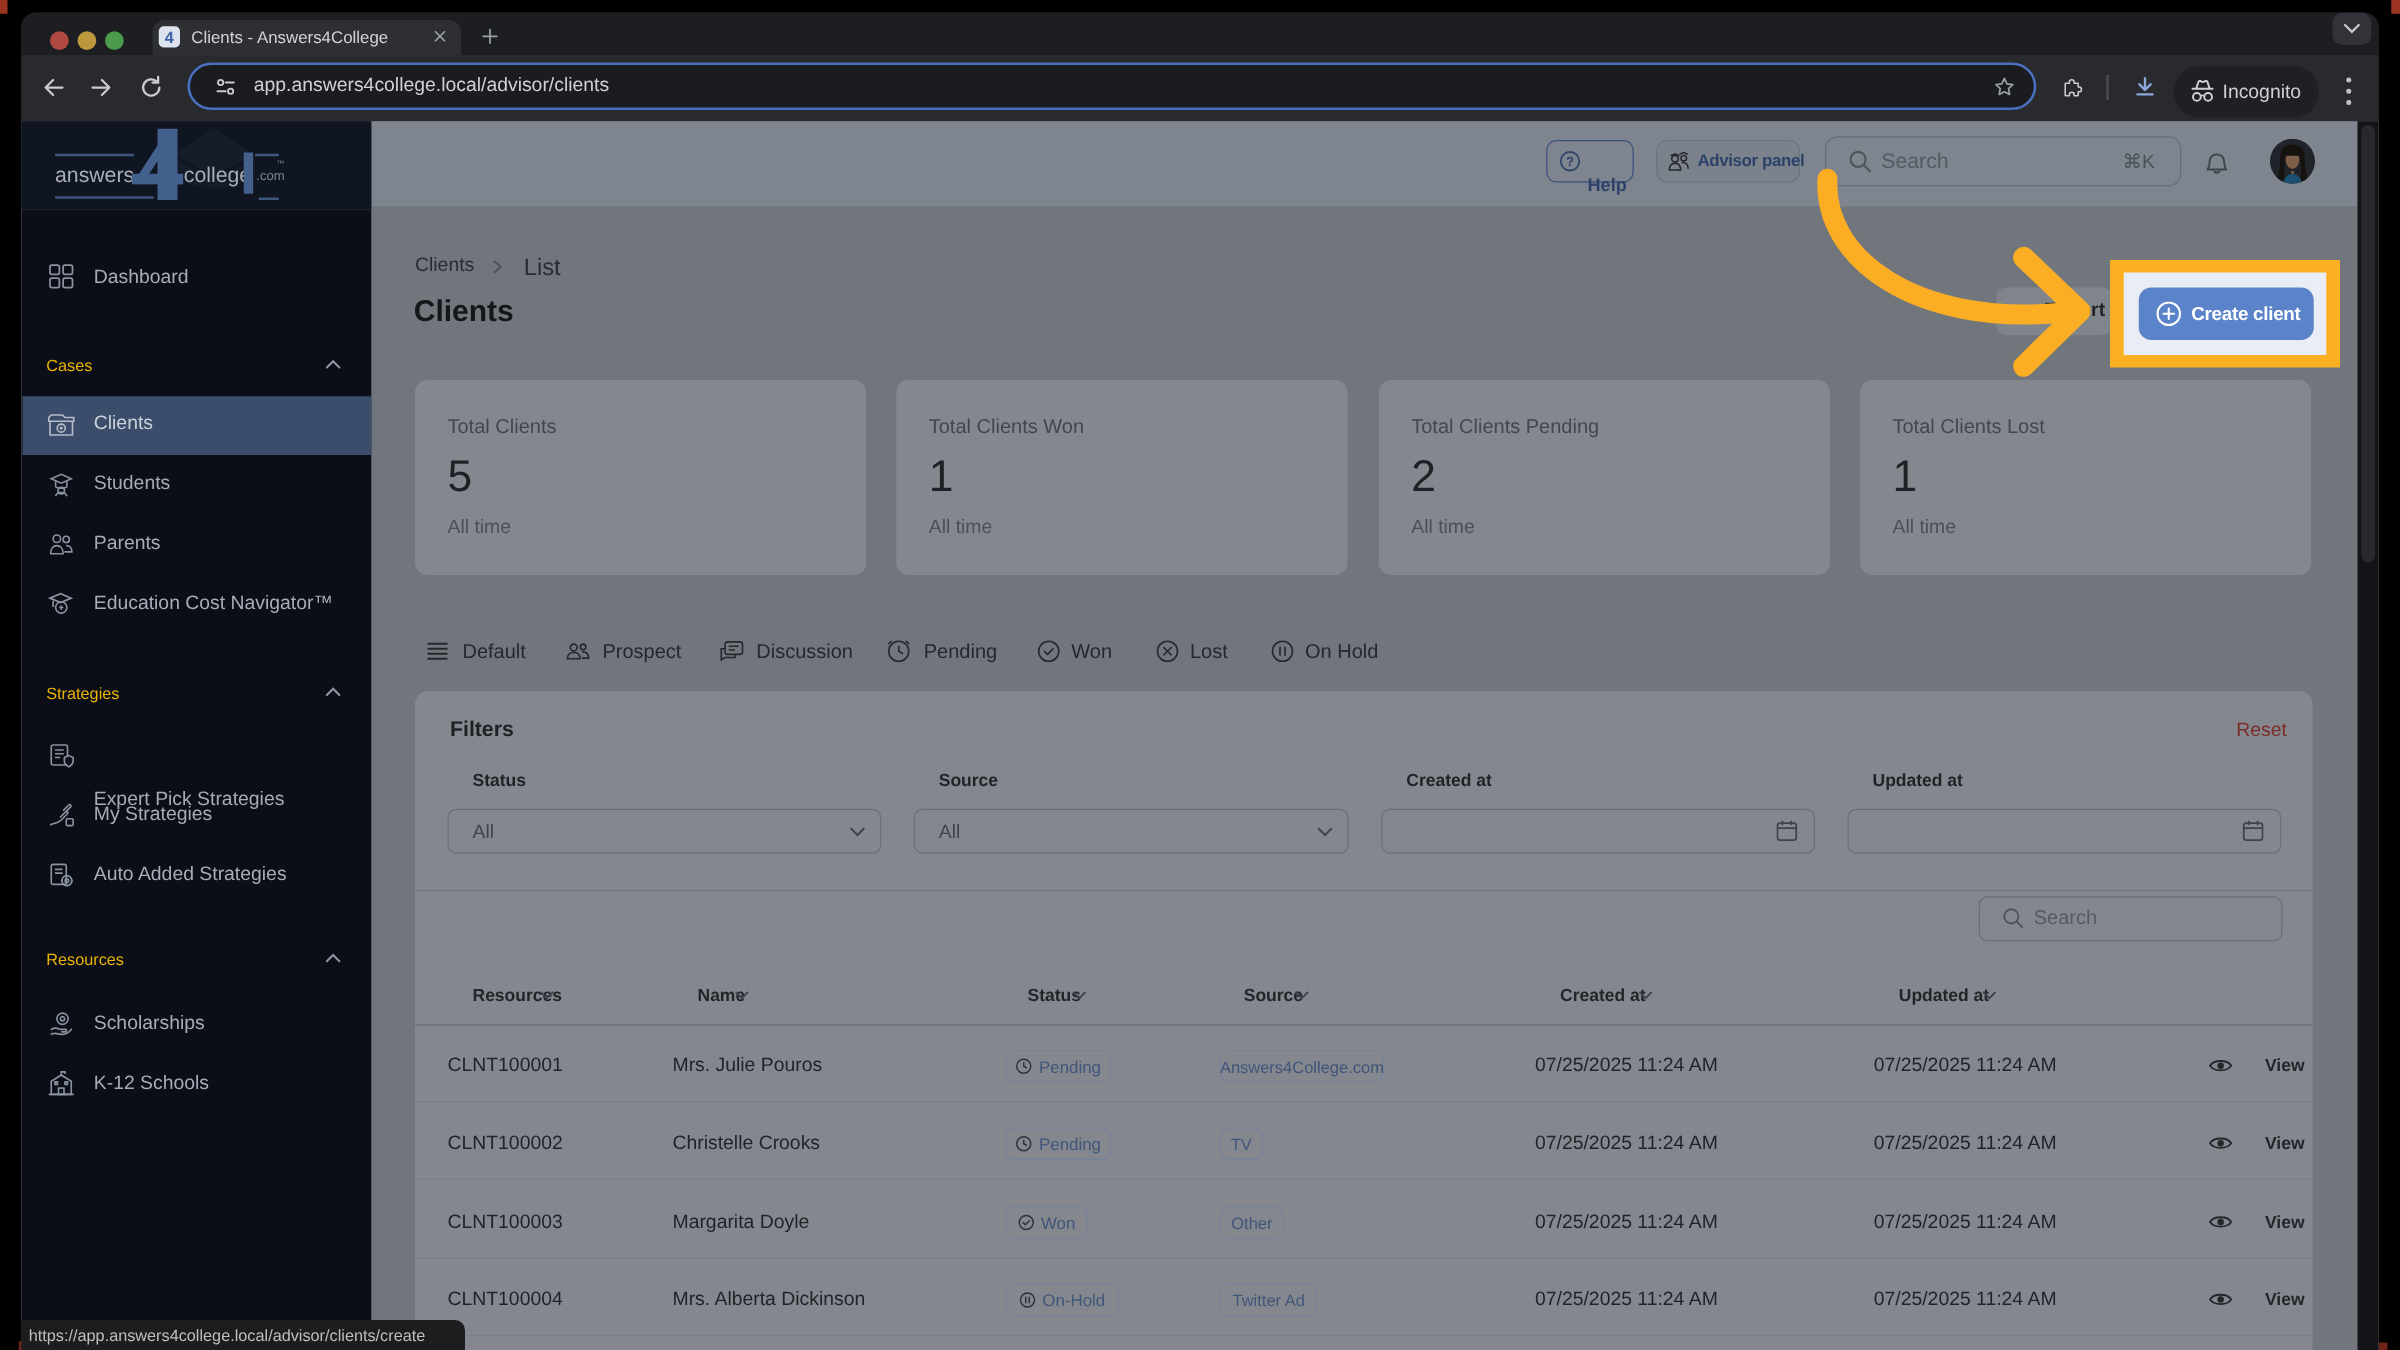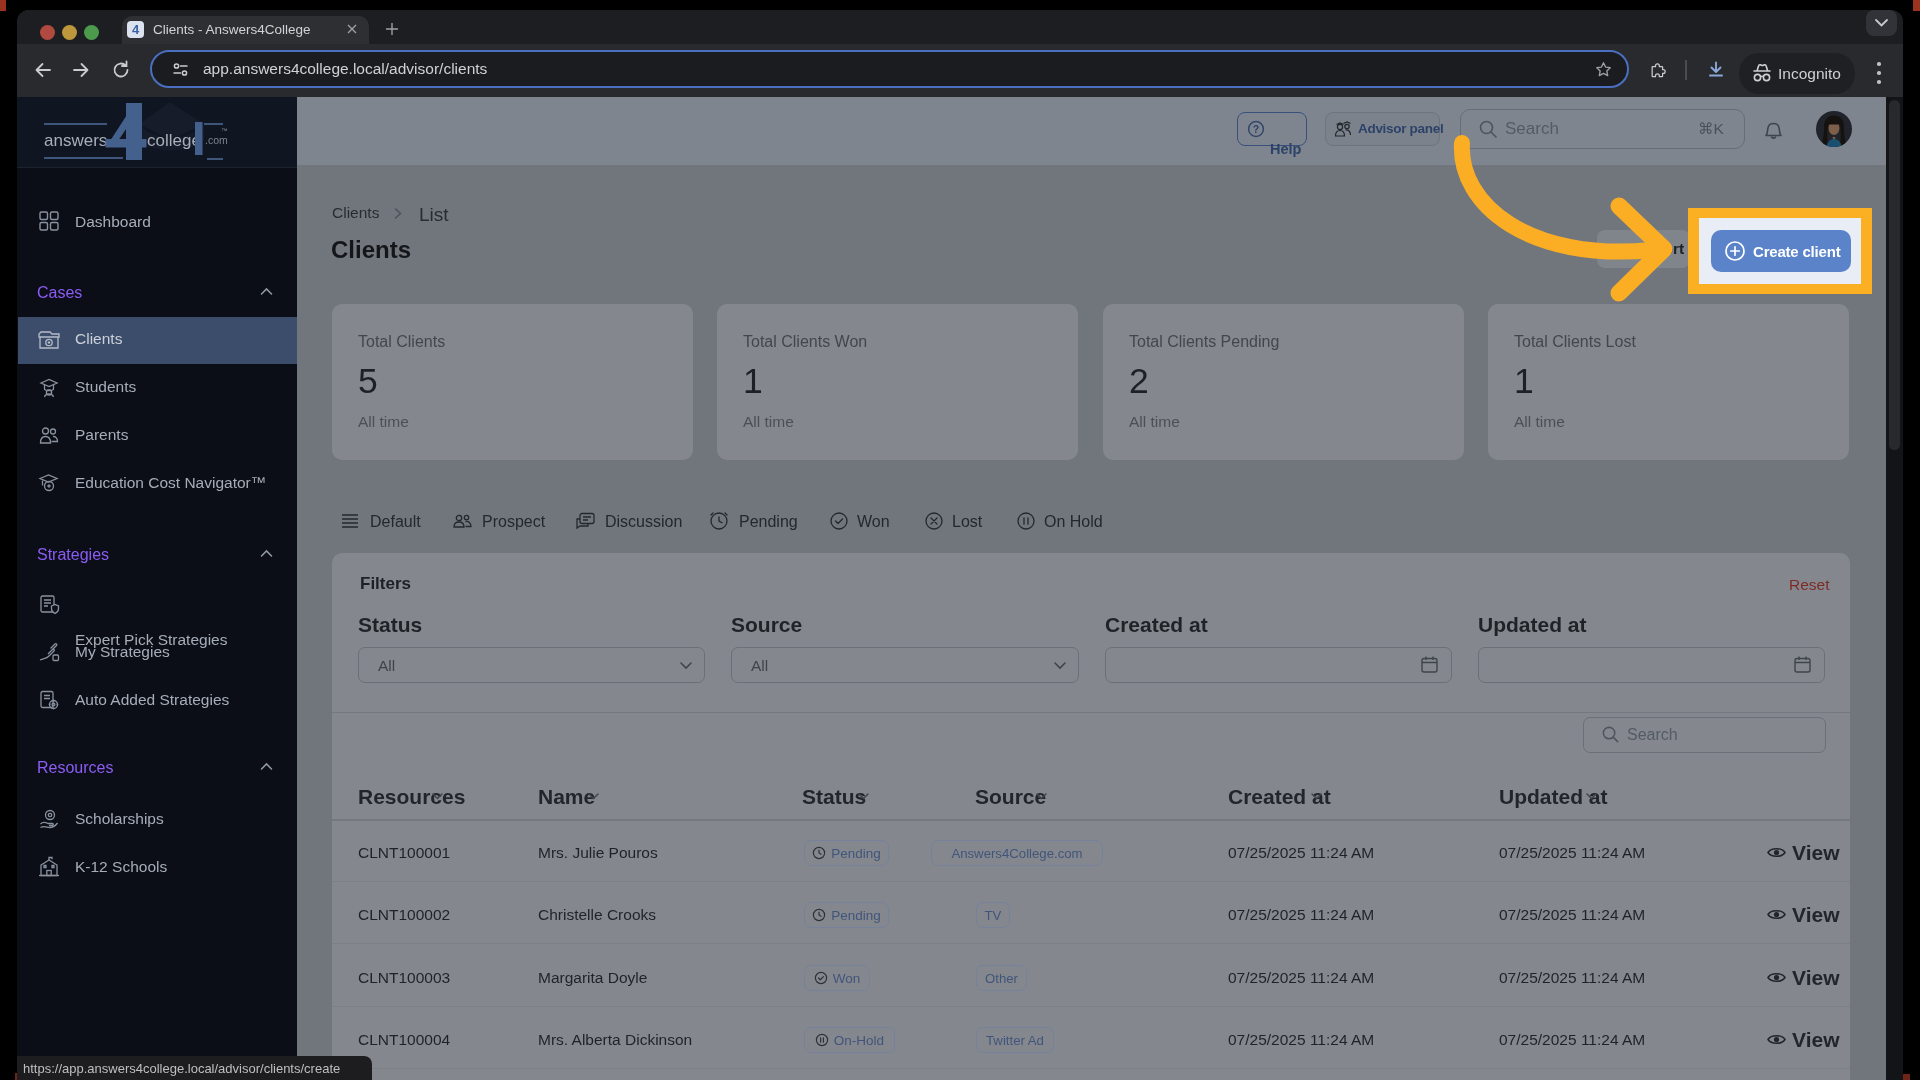--- a/index.html
+++ b/index.html
@@ -3,23 +3,23 @@
 <meta charset="utf-8">
 <style>
   * { margin:0; padding:0; box-sizing:border-box; }
   html,body { width:1920px; height:1080px; background:#000; overflow:hidden; }
   body { font-family:"Liberation Sans", sans-serif; }
   #screen { position:absolute; left:0; top:0; width:1920px; height:1080px; background:#000; overflow:hidden; }
   .abs { position:absolute; }
   svg.sbi { width:22px; height:22px; }
   svg.sbi g { }
   .sbt { font-size:15.5px; color:#a6adb9; line-height:19px; white-space:nowrap; }
-  .sbl { font-size:16px; color:#8b5cf6; line-height:16px; }
+  .sbl { font-size:13px; color:#eab308; line-height:16px; }
   .h15 { font-size:15.5px; color:#1f2328; line-height:19px; white-space:nowrap; }
-  .hdr { font-size:21px; font-weight:bold; color:#22262b; line-height:19px; white-space:nowrap; }
+  .hdr { font-size:14px; font-weight:bold; color:#22262b; line-height:19px; white-space:nowrap;margin-left:20px; }
   .chip { position:absolute; height:26px; border-radius:7px; border:1.3px solid #76829c; color:#41557a; font-size:13.5px; display:flex; align-items:center; justify-content:center; }
   .schip { position:absolute; height:26px; border-radius:7px; border:1.3px solid #76829c; color:#41557a; font-size:13.2px; display:flex; align-items:center; justify-content:center; }
 </style>
 </head>
 <body>
 <div id="screen">
 
   <div class="abs" style="left:0;top:0;width:6px;height:11px;background:#9c3220;"></div>
   <div class="abs" style="left:1913px;top:0;width:7px;height:11px;background:#9c3220;"></div>
   <div class="abs" style="left:15px;top:1073px;width:5px;height:7px;background:#6e2418;"></div>
@@ -417,21 +417,21 @@
 
       <div class="abs h15" style="left:341px;top:746px;">CLNT100001</div>
       <div class="abs h15" style="left:521px;top:746px;">Mrs. Julie Pouros</div>
       <div class="chip" style="left:787px;top:743px;width:85px;">
         <svg width="14" height="14" viewBox="0 0 20 20" style="margin-right:5px;">
             <g stroke="#2e3138" fill="none" stroke-width="1.7">
               <circle cx="10" cy="10" r="8"></circle>
               <path d="M10 5.5 L10 10 L13.5 12"></path>
             </g>
           </svg>Pending</div>
-      <div class="schip" style="left:914px;top:743px;width:172px;">Answers4College.com</div>
+      <div class="schip" style="left:959px;top:743px;width:131px;">Answers4College.com</div>
       <div class="abs h15" style="left:1211px;top:746px;">07/25/2025 11:24 AM</div>
       <div class="abs h15" style="left:1482px;top:746px;">07/25/2025 11:24 AM</div>
       <svg class="abs" style="left:1750px;top:748px;" width="19" height="15" viewBox="0 0 19 15">
           <path d="M1 7.5 C4 2.5 15 2.5 18 7.5 C15 12.5 4 12.5 1 7.5 Z" stroke="#22262b" stroke-width="1.5" fill="none"></path>
           <circle cx="9.5" cy="7.5" r="2.6" fill="#22262b"></circle>
         </svg>
       <div class="abs hdr" style="left:1775px;top:746px;">View</div>
       <div class="abs" style="left:315px;top:784px;width:1518px;height:1px;background:#7b7f86;"></div>
       <div class="abs h15" style="left:341px;top:808px;text-align:center;">CLNT100002</div>
       <div class="abs h15" style="left:521px;top:808px;">Christelle Crooks</div>

